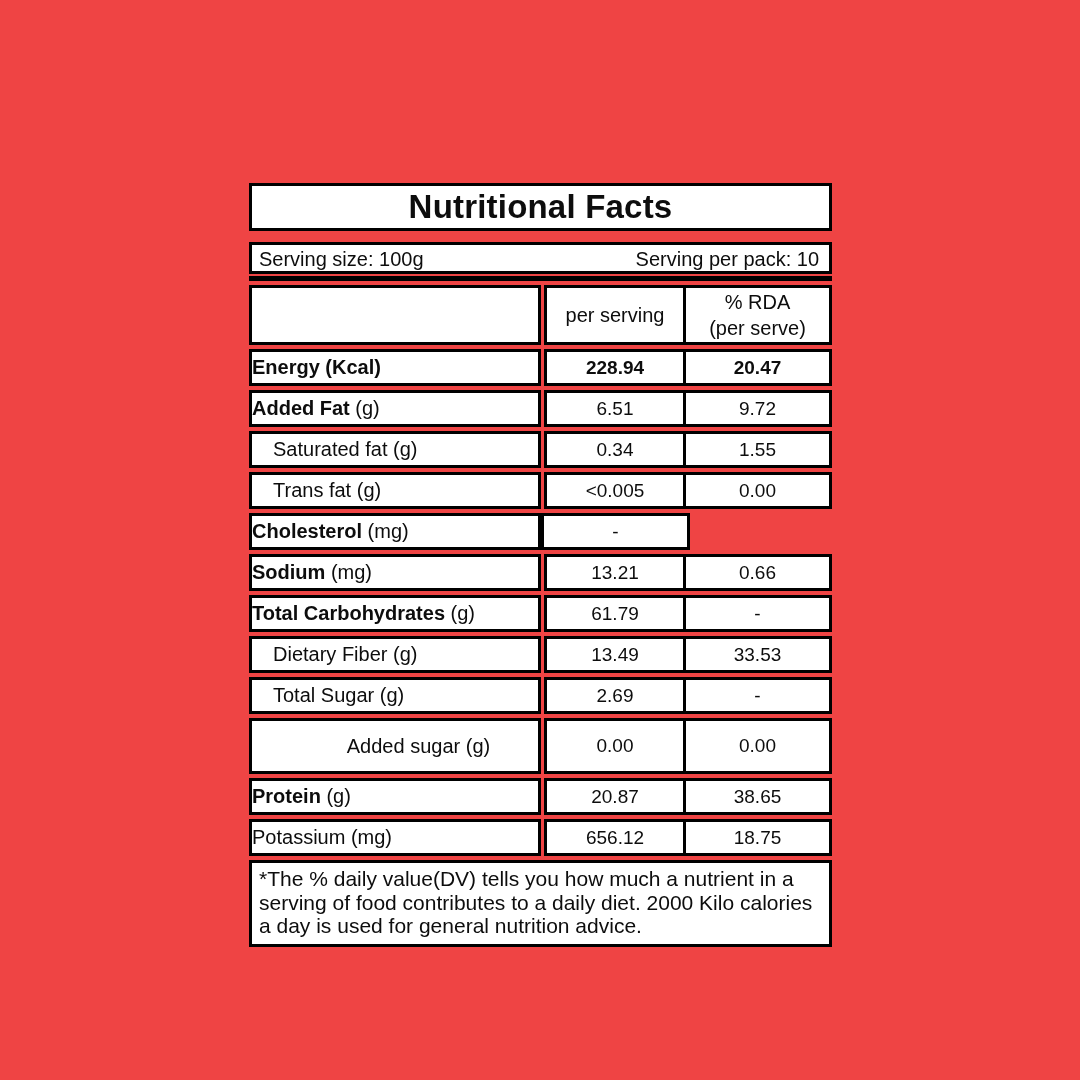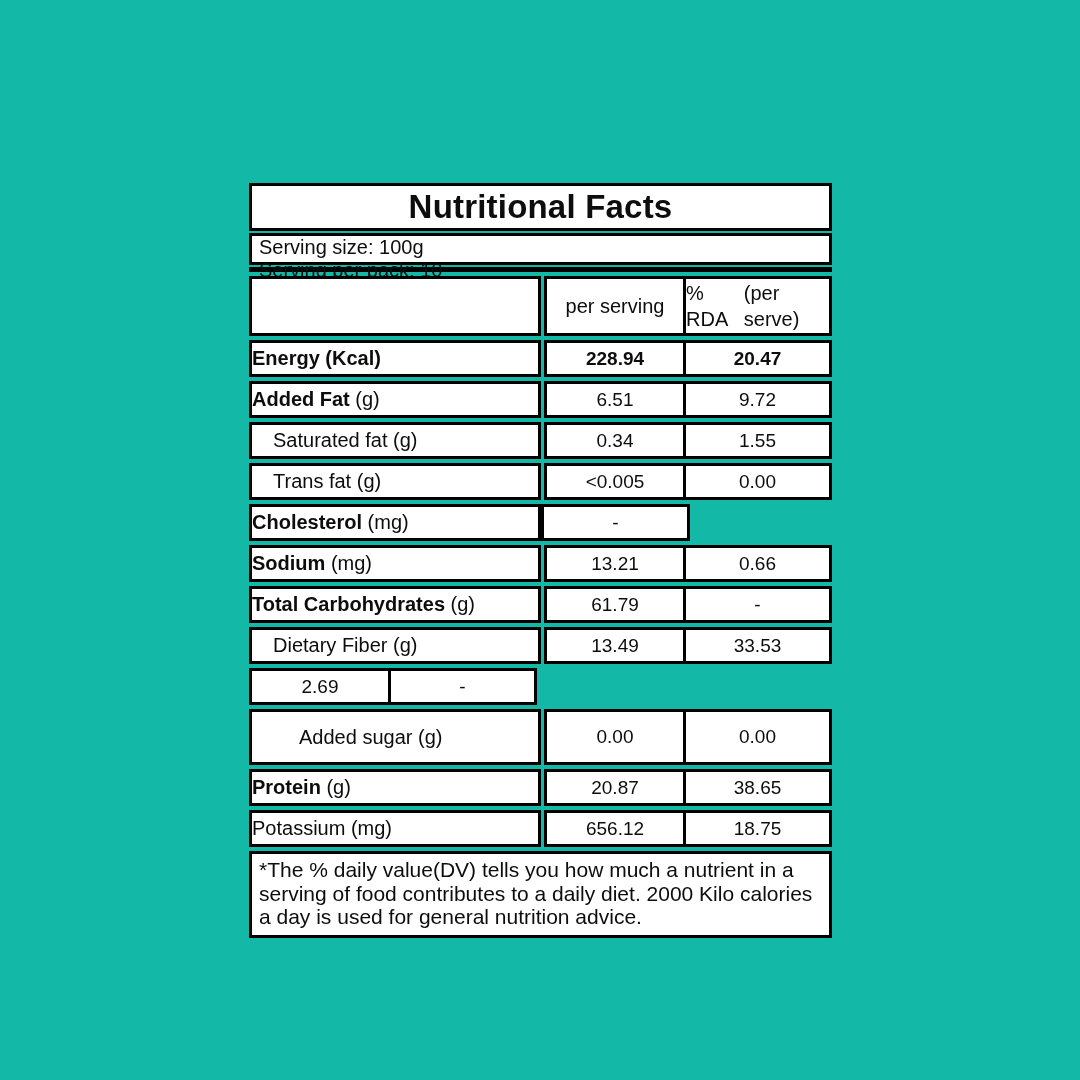--- a/index.html
+++ b/index.html
@@ -3,44 +3,43 @@
 <meta charset="utf-8">
 <style>
   * { box-sizing: border-box; }
   html, body { margin: 0; padding: 0; }
   body {
     width: 1080px; height: 1080px;
     background: #ffffff;
     font-family: "Liberation Sans", "DejaVu Sans", sans-serif;
     color: #0d0d0d;
   }
-  .canvas { position: relative; width: 1080px; height: 1080px; background: #14b8a6; overflow: hidden; }
+  .canvas { position: relative; width: 1080px; height: 1080px; background: #ef4444; overflow: hidden; }
 
   .label-wrap {
     position: absolute;
     left: 249px; top: 183px;
     width: 583px;
   }
 
   .box { border: 3px solid #000; background: #fff; }
 
   .title-box {
     height: 48px;
     display: flex; align-items: center; justify-content: center;
     font-size: 33px; font-weight: 700;
     letter-spacing: 0.2px;
   }
 
   .serving-box {
-    margin-top: 2px;
+    margin-top: 11px;
     height: 32px;
-    display: flex; align-items: flex-start; justify-content: space-between;
+    display: flex; align-items: flex-end; justify-content: space-between;
     padding: 0 10px 0 7px;
     font-size: 20px;
-    flex-direction: column;
   }
 
   .thick-divider {
     margin-top: 2px;
     height: 5px;
     background: #000;
   }
 
   .grid { margin-top: 4px; }
 
@@ -64,24 +63,24 @@
     width: 149px;
     margin-left: -3px;
     justify-content: center;
     font-size: 19px;
   }
 
   .row { height: 37px; }
   .row.tall { height: 56px; }
   .header-row { height: 60px; }
   .header-row .c-v1 { font-size: 20px; }
-  .header-row .c-v2 { flex-direction: row; justify-content: center; font-size: 20px; line-height: 1.3; }
+  .header-row .c-v2 { flex-direction: column; justify-content: center; font-size: 20px; line-height: 1.3; }
 
   .indent1 .c-name { padding-left: 21px; }
-  .indent2 .c-name { padding-left: 47px; }
+  .indent2 .c-name { padding-left: 47px; justify-content: center; }
 
   .name-bold { font-weight: 700; }
   .name-rest { font-weight: 400; white-space: pre; }
   .val-bold .c-v1, .val-bold .c-v2 { font-weight: 700; }
 
   .footnote-box {
     padding: 4px 8px 6px 7px;
     font-size: 21px;
     line-height: 1.12;
   }
@@ -168,20 +167,24 @@
   </div>
         <div class="row indent1">
     <div class="c c-name">
             <span class="name-bold"></span>
             <span class="name-rest">Dietary Fiber (g)</span>
           </div>
     <div class="c c-v1">13.49</div>
     <div class="c c-v2">33.53</div>
   </div>
         <div class="row indent1">
+    <div class="c c-name">
+            <span class="name-bold"></span>
+            <span class="name-rest">Total Sugar (g)</span>
+          </div>
     <div class="c c-v1">2.69</div>
     <div class="c c-v2">-</div>
   </div>
         <div class="row indent2 tall">
     <div class="c c-name">
             <span class="name-bold"></span>
             <span class="name-rest">Added sugar (g)</span>
           </div>
     <div class="c c-v1">0.00</div>
     <div class="c c-v2">0.00</div>

